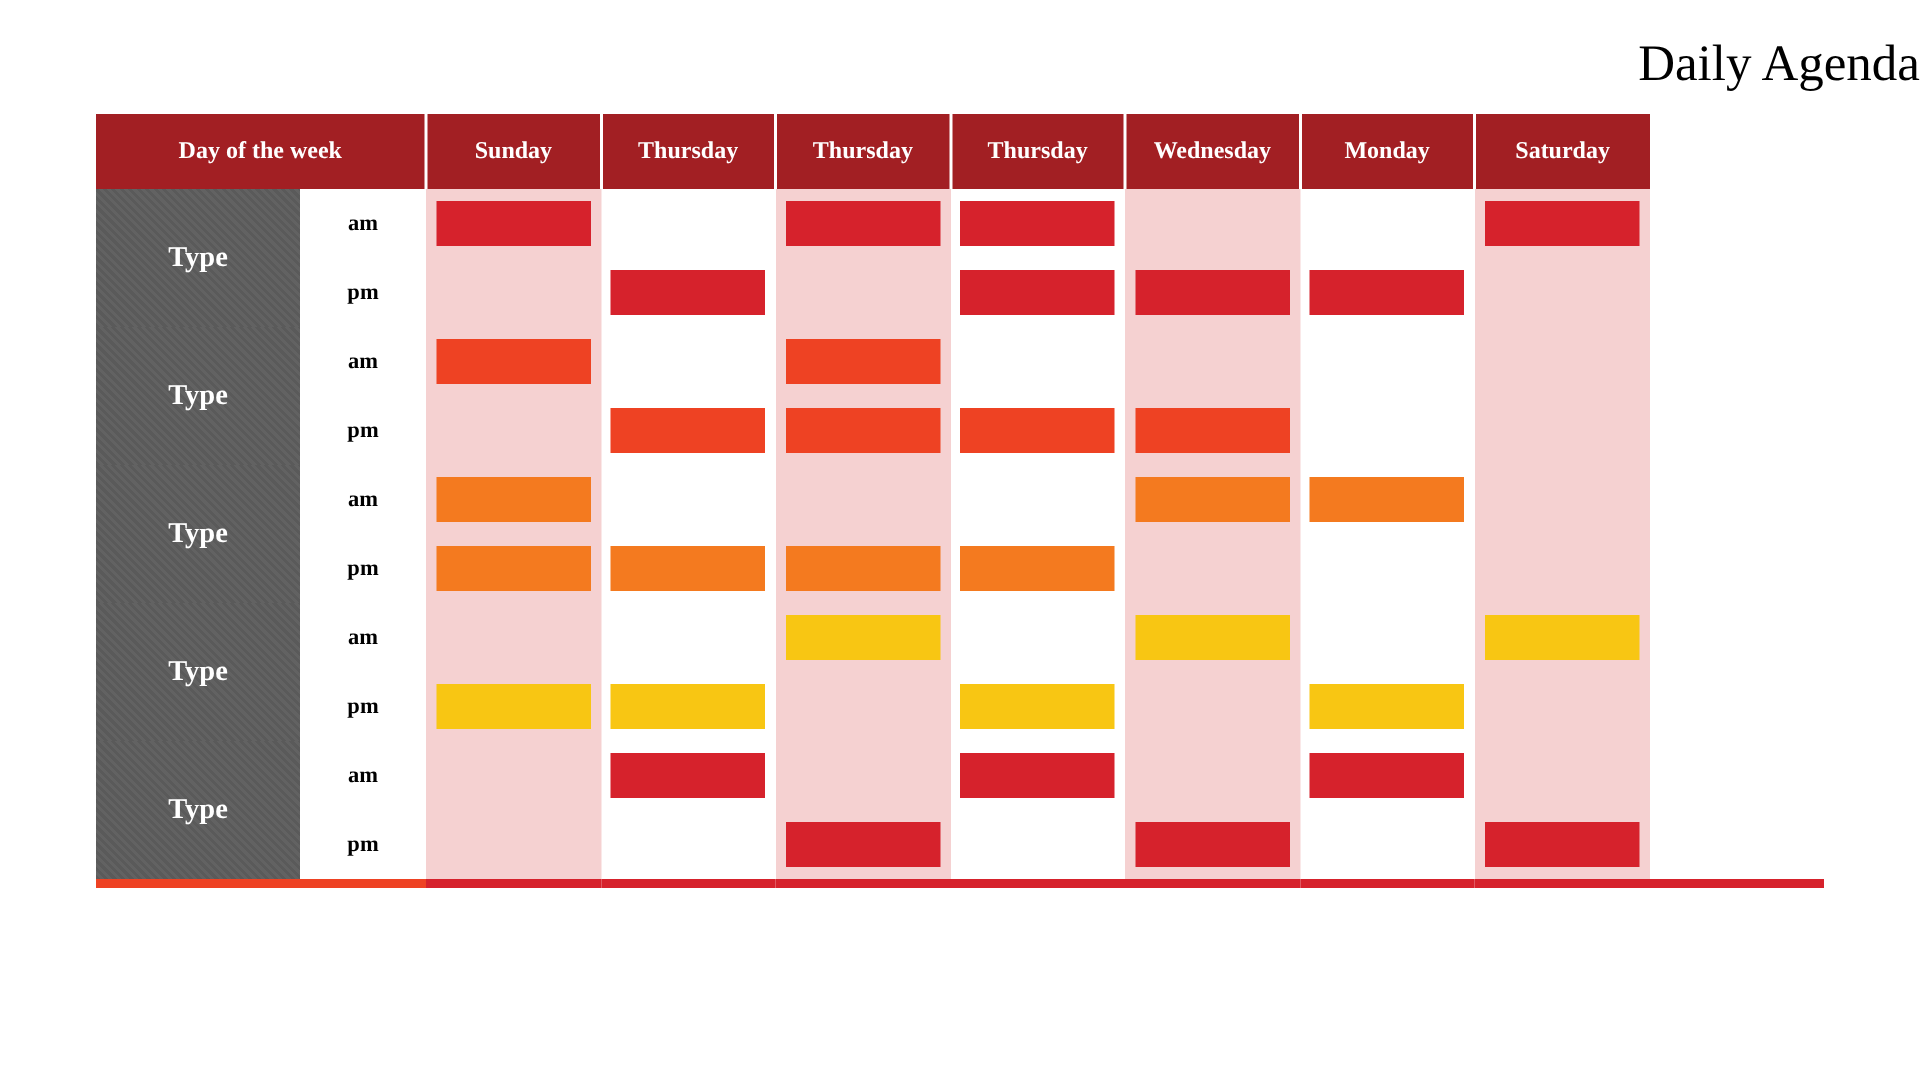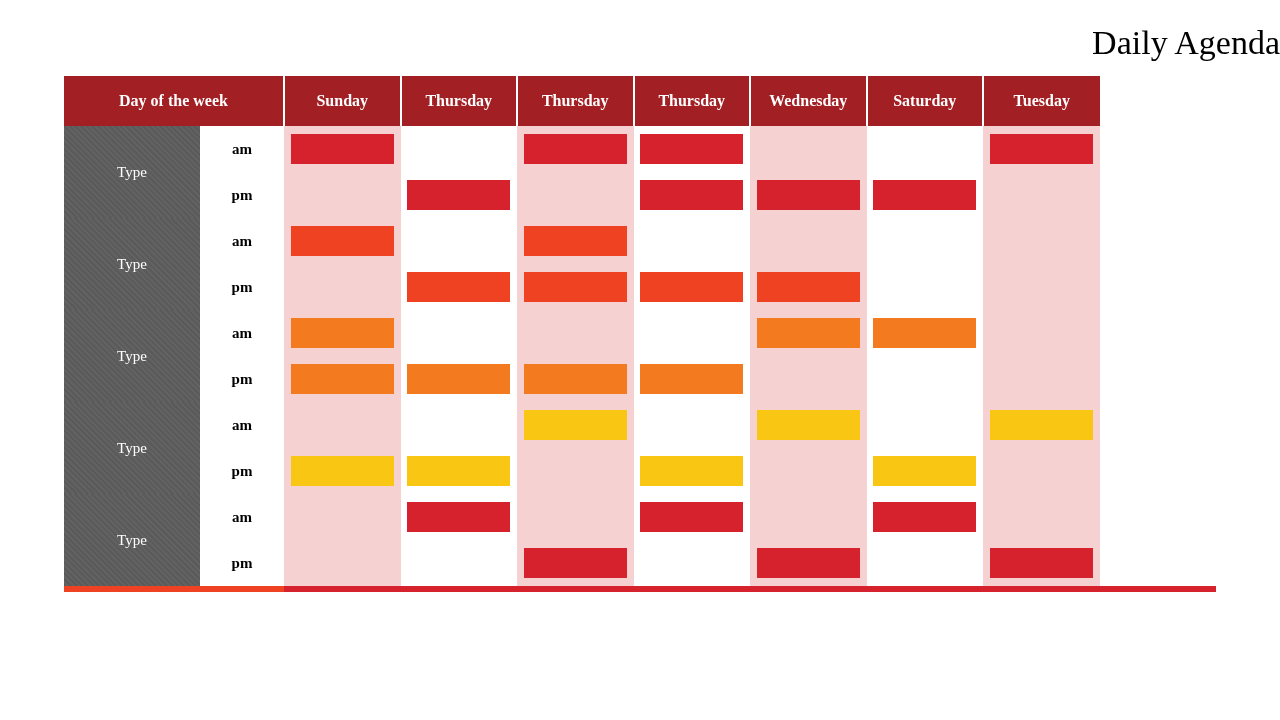--- a/index.html
+++ b/index.html
@@ -42,22 +42,22 @@
   td {
     height: 46px;
     padding: 0;
     vertical-align: middle;
     text-align: center;
   }
   td.type-cell {
     background: #5a5a5a;
     background-image: repeating-linear-gradient(45deg,#5a5a5a 0,#5a5a5a 2px,#626262 2px,#626262 4px);
     color: #fff;
-    font-weight: normal;
-    font-size: 15px;
+    font-weight: bold;
+    font-size: 19px;
   }
   td.ampm-cell {
     background: #fff;
     font-weight: bold;
     font-size: 15px;
     color: #000;
   }
   td.day-cell {
     background: #fff;
     position: relative;
@@ -91,22 +91,22 @@
         <col>
     </colgroup>
     <thead>
       <tr>
         <th colspan="2" class="dow-col">Day of the week</th>
         <th>Sunday</th>
         <th>Thursday</th>
         <th>Thursday</th>
         <th>Thursday</th>
         <th>Wednesday</th>
+        <th>Monday</th>
         <th>Saturday</th>
-        <th>Tuesday</th>
       </tr>
     </thead>
     <tbody id="tbody">
         <tr>
           <td rowspan="2" class="type-cell">Type</td>
           <td class="ampm-cell">am</td>
           <td class="day-cell shade">
             <span class="block" style="background: rgb(214, 34, 44);"></span>
           </td>
           <td class="day-cell"></td>

